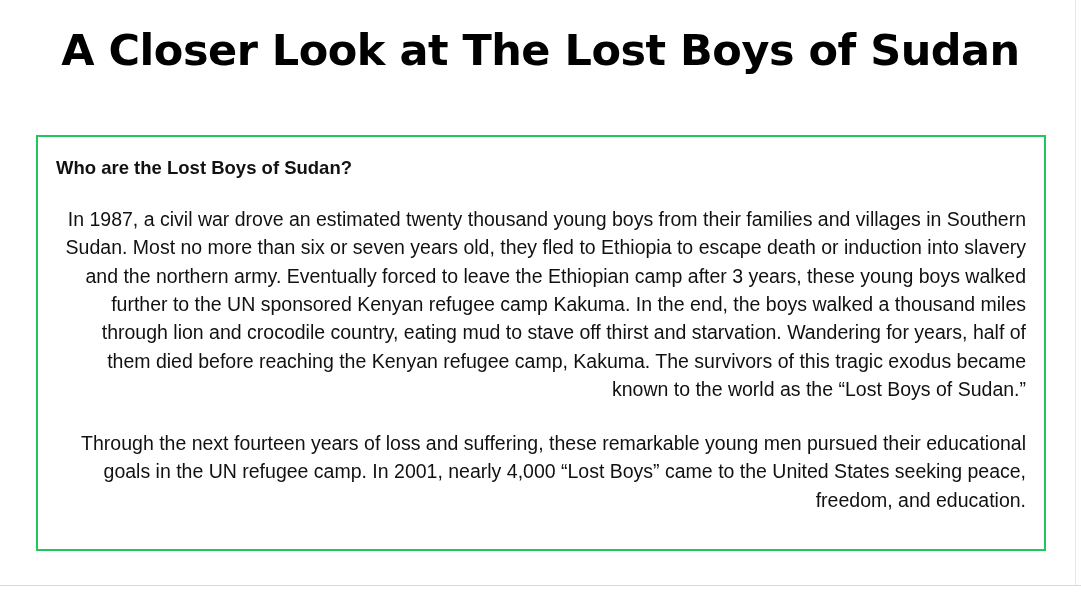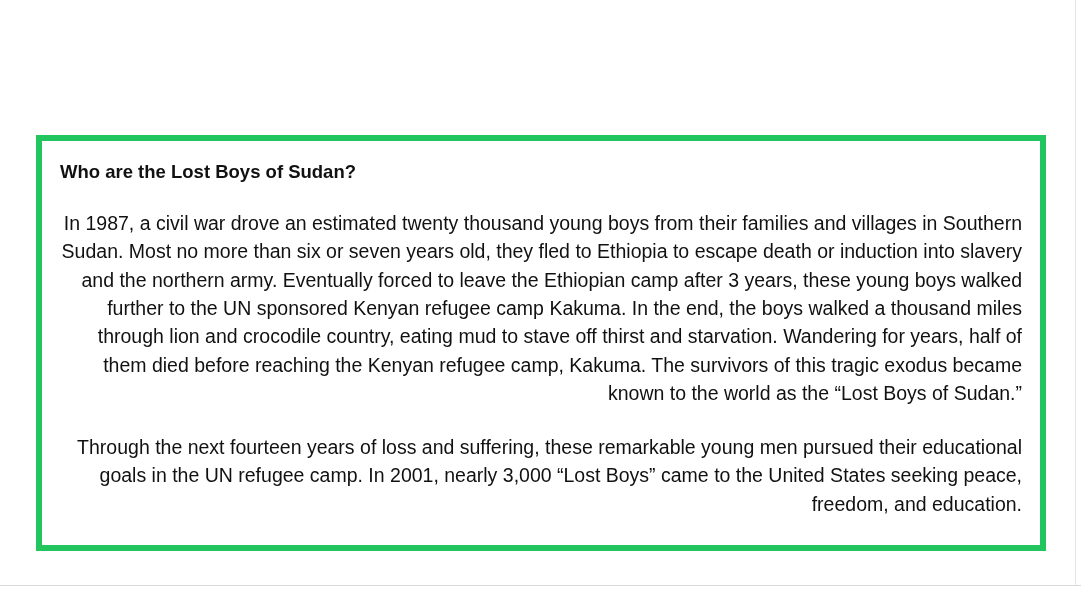--- a/index.html
+++ b/index.html
@@ -37,21 +37,21 @@
     line-height: 1.15;
     color: #000000;
     white-space: nowrap;
   }
   .content-box {
     position: absolute;
     left: 36px;
     top: 135px;
     width: 1010px;
     height: 416px;
-    border: 6px solid #22c55e;
+    border: 2px solid #22c55e;
     box-sizing: border-box;
     background: #ffffff;
     padding: 20px 18px 18px 18px;
   }
   .box-heading {
     font-family: "Liberation Sans", sans-serif;
     font-size: 18.5px;
     font-weight: bold;
     color: #111111;
     margin: 0 0 26px 0;
@@ -85,23 +85,24 @@
     height: 585px;
     background: #ffffff;
     border-left: 1px solid #e6e6e6;
   }
 </style>
 </head>
 <body>
 
 <div class="slide">
 
+  <div class="slide-title">A Closer Look at The Lost Boys of Sudan</div>
 
   <div class="content-box">
     <div class="box-heading">Who are the Lost Boys of Sudan?</div>
     <p class="para">In 1987, a civil war drove an estimated twenty thousand young boys from their families and villages in Southern Sudan. Most no more than six or seven years old, they fled to Ethiopia to escape death or induction into slavery and the northern army. Eventually forced to leave the Ethiopian camp after 3 years, these young boys walked further to the UN sponsored Kenyan refugee camp Kakuma. In the end, the boys walked a thousand miles through lion and crocodile country, eating mud to stave off thirst and starvation. Wandering for years, half of them died before reaching the Kenyan refugee camp, Kakuma. The survivors of this tragic exodus became known to the world as the “Lost Boys of Sudan.”</p>
-    <p class="para">Through the next fourteen years of loss and suffering, these remarkable young men pursued their educational goals in the UN refugee camp. In 2001, nearly 3,000 “Lost Boys” came to the United States seeking peace, freedom, and education.</p>
+    <p class="para">Through the next fourteen years of loss and suffering, these remarkable young men pursued their educational goals in the UN refugee camp. In 2001, nearly 4,000 “Lost Boys” came to the United States seeking peace, freedom, and education.</p>
   </div>
 
   <div class="right-edge"></div>
 </div>
 
 <div class="bottom-strip"></div>
 
 </body></html>

